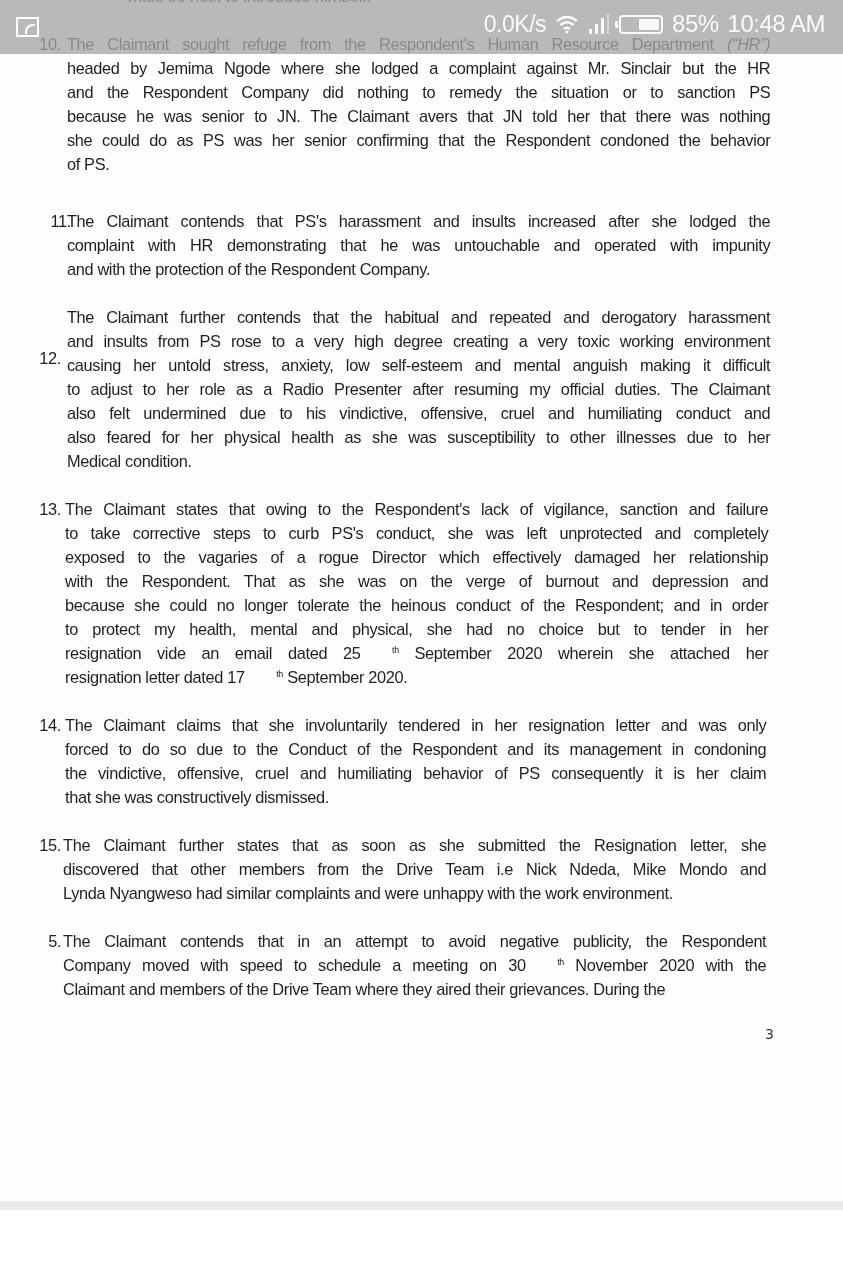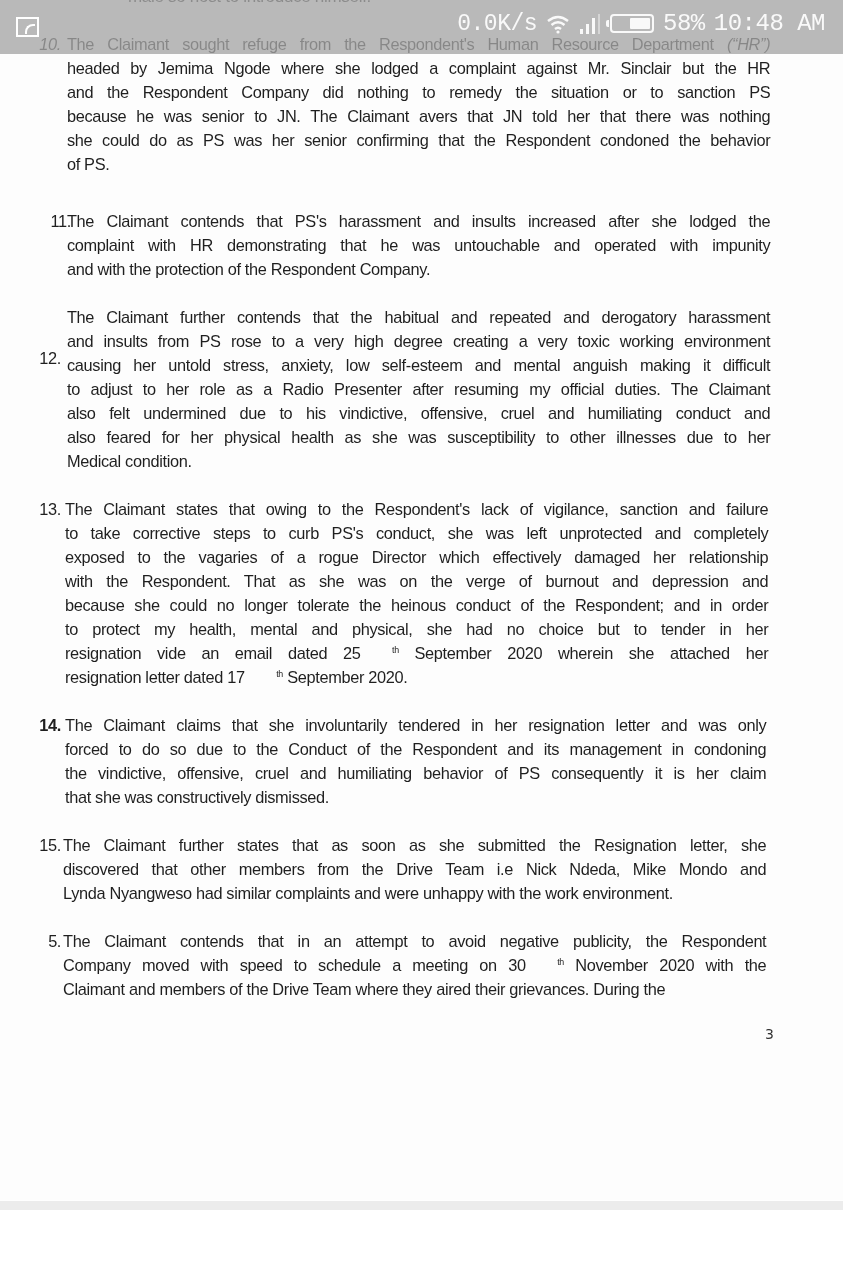--- a/index.html
+++ b/index.html
@@ -116,21 +116,21 @@
     }
     .status-right {
       position: absolute;
       right: 18px;
       top: 10px;
       display: flex;
       align-items: center;
       gap: 9px;
       color: #ffffff;
       font-size: 24px;
-      font-family: Liberation Mono, monospace;
+      font-family: Liberation Sans, sans-serif;
       opacity: 0.92;
       margin-left: 14px;
     }
     .status-right .speed { font-size: 23px; letter-spacing: -0.5px; }
     .wifi-icon svg, .signal-icon svg { display: block; }
     .battery-icon {
       position: relative;
       width: 44px;
       height: 19px;
       border: 2.5px solid #fff;
@@ -156,21 +156,21 @@
     .status-right .pct { letter-spacing: -0.5px; }
   </style>
 </head>
 <body>
 
 <div class="page">
   <div class="clipped-line">male so host to introduce himself.</div>
 
   <div id="paras">
       <div class="para" style="top: 33px;">
-        <span class="num" style="left: 2px; font-style: italic;">10.</span>
+        <span class="num" style="left: 2px;">10.</span>
         <div class="body" style="left: 68px; width: 714px;">
           <span class="line">The Claimant sought refuge from the Respondent's Human Resource Department <i>(“HR”)</i></span>
           <span class="line">headed by Jemima Ngode where she lodged a complaint against Mr. Sinclair but the HR</span>
           <span class="line">and the Respondent Company did nothing to remedy the situation or to sanction PS</span>
           <span class="line">because he was senior to JN. The Claimant avers that JN told her that there was nothing</span>
           <span class="line">she could do as PS was her senior confirming that the Respondent condoned the behavior</span>
           <span class="line last">of PS.</span>
         </div>
       </div>
       <div class="para" style="top: 210px;">
@@ -200,21 +200,21 @@
           <span class="line">to take corrective steps to curb PS's conduct, she was left unprotected and completely</span>
           <span class="line">exposed to the vagaries of a rogue Director which effectively damaged her relationship</span>
           <span class="line">with the Respondent. That as she was on the verge of burnout and depression and</span>
           <span class="line">because she could no longer tolerate the heinous conduct of the Respondent; and in order</span>
           <span class="line">to protect my health, mental and physical, she had no choice but to tender in her</span>
           <span class="line">resignation vide an email dated 25<sup>th</sup> September 2020 wherein she attached her</span>
           <span class="line last">resignation letter dated 17<sup>th</sup> September 2020.</span>
         </div>
       </div>
       <div class="para" style="top: 714px;">
-        <span class="num" style="left: 2px; font-weight: bold;">14.</span>
+        <span class="num" style="left: 2px;">14.</span>
         <div class="body" style="left: 66px; width: 712px;">
           <span class="line">The Claimant claims that she involuntarily tendered in her resignation letter and was only</span>
           <span class="line">forced to do so due to the Conduct of the Respondent and its management in condoning</span>
           <span class="line">the vindictive, offensive, cruel and humiliating behavior of PS consequently it is her claim</span>
           <span class="line last">that she was constructively dismissed.</span>
         </div>
       </div>
       <div class="para" style="top: 834px;">
         <span class="num" style="left: 2px;">15.</span>
         <div class="body" style="left: 64px; width: 714px;">
@@ -255,16 +255,16 @@
       <svg width="22" height="22" viewBox="0 0 22 22">
         <rect x="1" y="16" width="3" height="5" fill="#fff"></rect>
         <rect x="7" y="11" width="3" height="10" fill="#fff"></rect>
         <rect x="13" y="5" width="3" height="16" fill="#fff"></rect>
         <rect x="19" y="1" width="2" height="20" fill="rgba(255,255,255,0.45)"></rect>
       </svg>
     </span>
     <span class="battery-icon">
       <span class="fill" id="battery-fill" style="width: 20px;"></span>
     </span>
-    <span class="pct">58%</span>
+    <span class="pct">85%</span>
     <span class="time">10:48 AM</span>
   </div>
 </div>
 
 </body></html>

